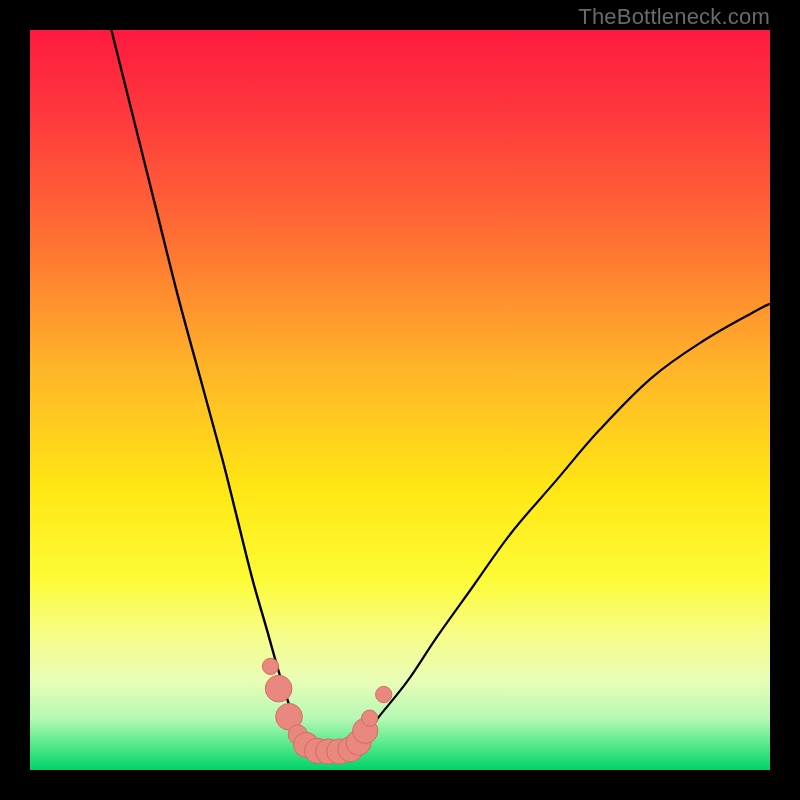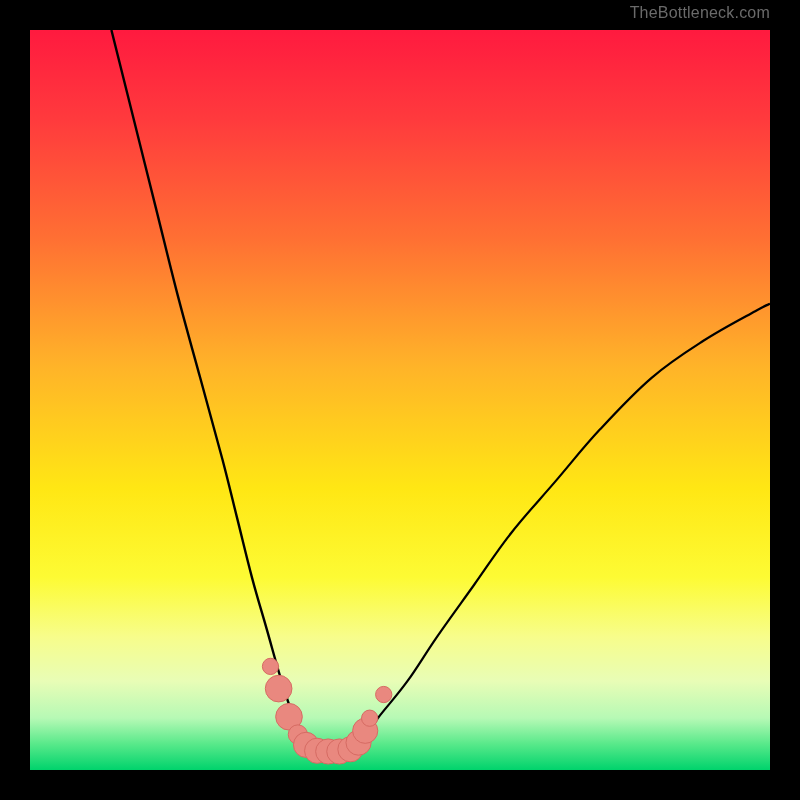--- a/index.html
+++ b/index.html
@@ -27,21 +27,21 @@
   }
   .gradient {
     position: absolute;
     left: 0; top: 0; right: 0; bottom: 0;
   }
   .watermark {
     position: absolute;
     top: 4px;
     right: 30px;
     color: #6a6a6a;
-    font-size: 16px;
+    font-size: 22px;
     letter-spacing: 0.2px;
     font-weight: 500;
   }
   svg.curve {
     position: absolute;
     left: 0; top: 0;
     width: 740px;
     height: 740px;
   }
 </style>

